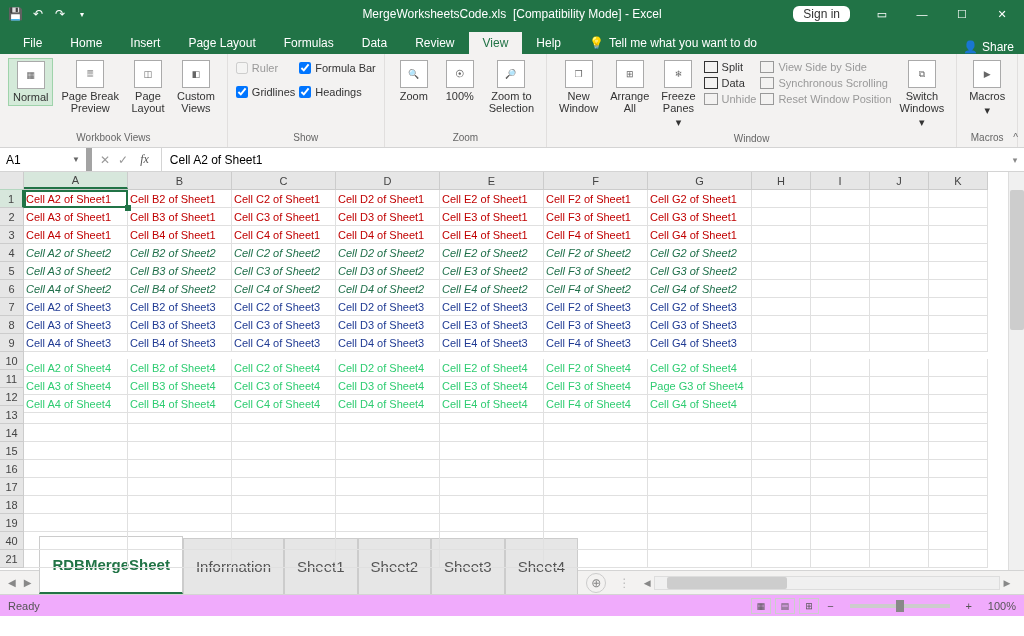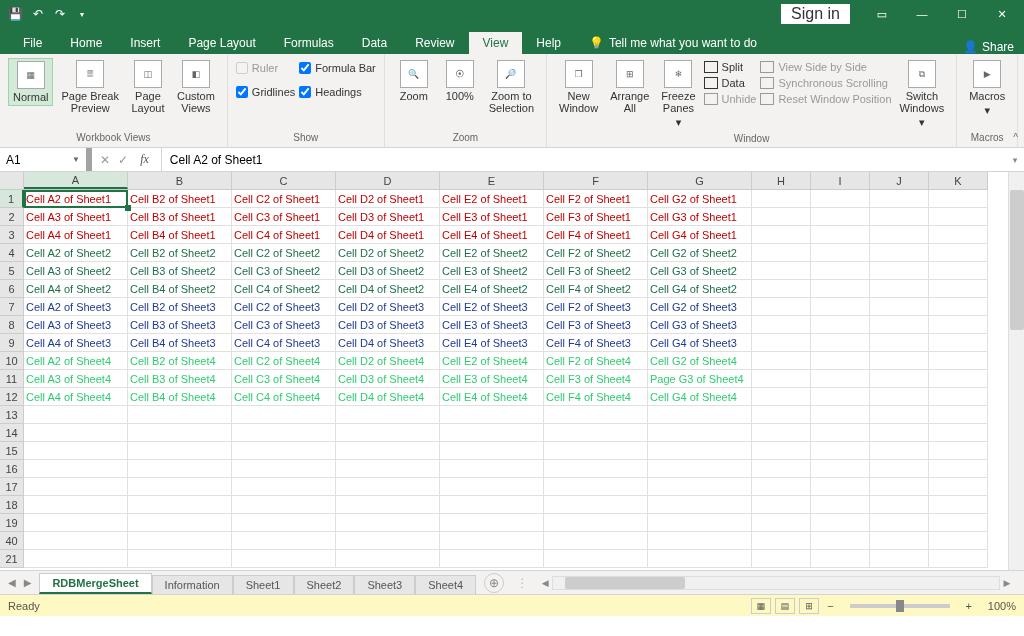--- a/index.html
+++ b/index.html
@@ -4,21 +4,21 @@
 <style>
 * { margin: 0; padding: 0; box-sizing: border-box; font-family: "Segoe UI", Tahoma, sans-serif; }
 body { width: 1024px; height: 636px; background: #fff; overflow: hidden; font-size: 12px; color: #333; }
 
 
 .titlebar { height: 28px; background: #217346; color: #fff; display: flex; align-items: center; position: relative; }
 .qat { display: flex; align-items: center; gap: 6px; padding-left: 8px; }
 .qat-icon { width: 16px; height: 16px; display: flex; align-items: center; justify-content: center; cursor: pointer; }
 .title-center { position: absolute; left: 50%; transform: translateX(-50%); font-size: 12px; }
 .title-right { margin-left: auto; display: flex; align-items: center; gap: 4px; padding-right: 4px; }
-.signin { background: #fff; color: #333; padding: 1px 10px; font-size: 16px; margin-right: 10px; border-radius: 0; cursor: pointer; }
+.signin { background: #fff; color: #333; padding: 1px 10px; font-size: 12px; margin-right: 10px; border-radius: 6px; cursor: pointer; }
 .win-btn { width: 36px; height: 24px; display: flex; align-items: center; justify-content: center; color: #fff; cursor: pointer; font-size: 11px; }
 .share-group { display: flex; align-items: center; gap: 4px; padding: 0 10px; cursor: pointer; color: #fff; font-size: 12px; }
 
 
 .ribbon-tabs { height: 26px; background: #217346; display: flex; align-items: flex-end; padding-left: 9px; color: #fff; }
 .rtab { padding: 4px 14px; font-size: 12px; cursor: pointer; }
 .rtab.active { background: #f3f2f1; color: #217346; }
 .tell-me { display: flex; align-items: center; gap: 5px; padding: 4px 14px; cursor: text; font-size: 12px; color: #fff; }
 
 
@@ -59,55 +59,58 @@
 .row-headers { position: absolute; left: 0; top: 18px; width: 24px; }
 .row-h { height: 18px; border-bottom: 1px solid #ccc; border-right: 1px solid #ccc; background: #e6e6e6; text-align: center; font-size: 11px; color: #444; line-height: 18px; cursor: cell; }
 .row-h.sel { background: #d7e7dc; border-right: 2px solid #217346; box-sizing: border-box; }
 .cells { position: absolute; left: 24px; top: 18px; }
 .cell-row { display: flex; height: 18px; }
 .cell { width: 104px; height: 18px; border-right: 1px solid #e0e0e0; border-bottom: 1px solid #e0e0e0; padding: 0 2px; font-size: 11px; line-height: 18px; white-space: nowrap; overflow: hidden; cursor: cell; }
 .cell.narrow { width: 59px; }
 .active-cell { border: 2px solid #217346; position: absolute; width: 104px; height: 18px; left: 24px; top: 18px; pointer-events: none; box-sizing: border-box; }
 .fill-handle { position: absolute; width: 6px; height: 6px; background: #217346; left: 125px; top: 33px; cursor: crosshair; }
 .c-s1 { color: #c00000; }
-.c-s2 { color: #1f6f4a; }
+.c-s2 { color: #1f6f4a; font-style: italic; }
 .c-s3 { color: #1f3a93; }
-.c-s4 { color: #2ecc71; }
+.c-s4 { color: #2ecc71; margin-top: 7px; }
 .vscroll { position: absolute; right: 0; top: 0; width: 16px; height: 100%; background: #f0f0f0; border-left: 1px solid #ddd; }
 .vthumb { background: #cdcdcd; width: 14px; height: 140px; margin: 18px 1px 0 1px; border-radius: 2px; cursor: pointer; }
 
 
 .sheet-row { height: 24px; background: #f3f2f1; border-top: 1px solid #d4d4d4; display: flex; align-items: center; }
 .sheet-nav { display: flex; gap: 8px; padding: 0 8px; color: #888; font-size: 10px; }
 .sheet-nav span { cursor: pointer; }
 .sheets { display: flex; align-items: flex-end; height: 100%; }
-.sheet-tab { padding: 3px 12px; background: #e6e6e6; border: 1px solid #ccc; border-bottom: none; font-size: 11px; cursor: pointer; margin-right: 0px; color: #555; }
+.sheet-tab { padding: 19px 12px; background: #e6e6e6; border: 1px solid #ccc; border-bottom: none; font-size: 15px; cursor: pointer; margin-right: 0px; color: #555; }
 .sheet-tab.active { background: #fff; font-weight: 600; color: #217346; border-bottom: 2px solid #217346; }
 .add-sheet { width: 20px; height: 20px; border: 1px solid #ccc; border-radius: 50%; display: flex; align-items: center; justify-content: center; margin-left: 8px; color: #888; cursor: pointer; font-size: 12px; }
 .hscroll-area { flex: 1; display: flex; align-items: center; padding: 0 10px; }
 .hscroll { flex: 1; height: 14px; background: #f0f0f0; border: 1px solid #ddd; display: flex; align-items: center; }
 .hthumb { background: #cdcdcd; height: 12px; width: 120px; margin-left: 12px; border-radius: 2px; cursor: pointer; }
 .harrow { width: 14px; text-align: center; color: #888; font-size: 9px; cursor: pointer; }
 
 
-.status-bar { height: 22px; background: #fef9c3; border-top: 1px solid #d4d4d4; display: flex; align-items: center; font-size: 11px; color: #555; padding: 0 8px; }
+.status-bar { height: 22px; background: #f0abfc; border-top: 1px solid #d4d4d4; display: flex; align-items: center; font-size: 11px; color: #555; padding: 0 8px; }
 .status-right { margin-left: auto; display: flex; align-items: center; gap: 4px; }
 .view-btn { width: 20px; height: 16px; border: 1px solid #ccc; cursor: pointer; display: flex; align-items: center; justify-content: center; font-size: 9px; }
 .zoom-slider { width: 100px; height: 4px; background: #ccc; position: relative; margin: 0 8px; cursor: pointer; }
 .zoom-thumb { position: absolute; width: 8px; height: 12px; background: #888; top: -4px; left: 46px; cursor: pointer; }
 </style>
 </head>
 <body>
 
 <div class="titlebar">
   <div class="qat">
     <span class="qat-icon">💾</span>
     <span class="qat-icon">↶</span>
     <span class="qat-icon">↷</span>
     <span class="qat-icon" style="font-size:8px;">▾</span>
+  </div>
+  <div class="title-center">
+    <span>MergeWorksheetsCode.xls</span>&nbsp;&nbsp;<span>[Compatibility Mode]</span> - <span>Excel</span>
   </div>
   <div class="title-right">
     <span class="signin">Sign in</span>
     <span class="win-btn">▭</span>
     <span class="win-btn">—</span>
     <span class="win-btn">☐</span>
     <span class="win-btn">✕</span>
   </div>
 </div>
 

